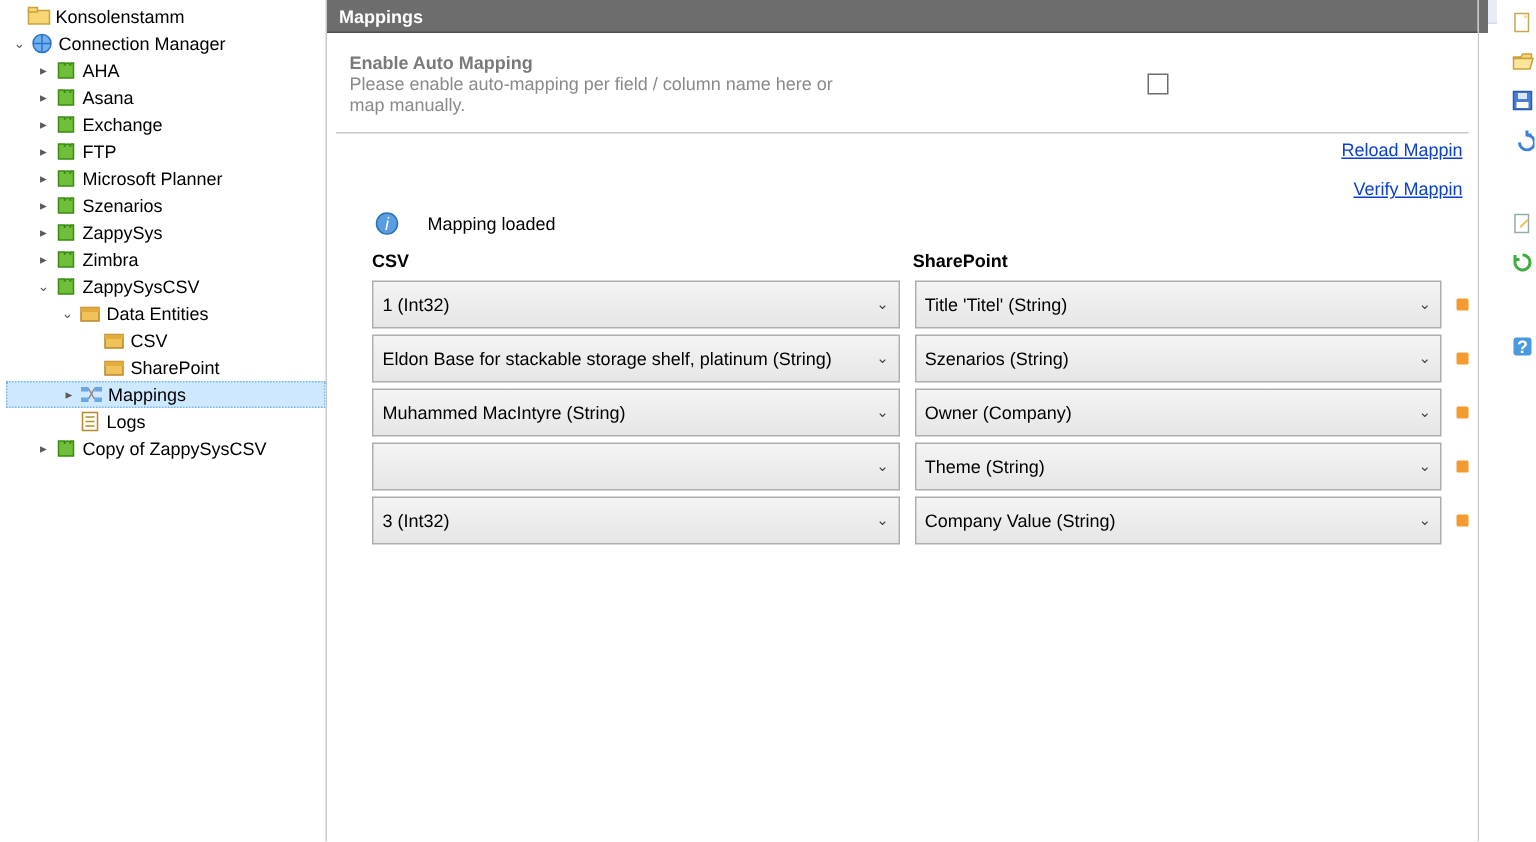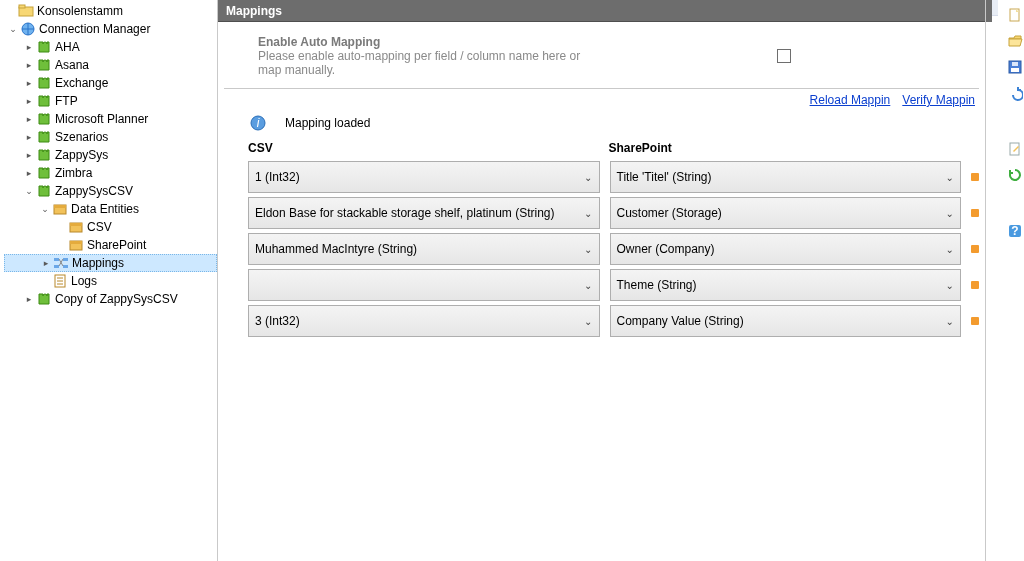--- a/index.html
+++ b/index.html
@@ -13,26 +13,26 @@
 .twisty { width: 14px; display: flex; justify-content: center; color: #5a5a5a; font-size: 9px; }
 .twisty.none { visibility: hidden; }
 .icon { width: 16px; height: 16px; display: inline-flex; align-items: center; justify-content: center; margin-right: 3px; }
 .tree-label { color: #000; }
 
 
 .center-panel { flex: 1; display: flex; flex-direction: column; border-right: 1px solid #c9c9c9; }
 .panel-title { height: 22px; background: #6d6d6d; color: #fff; font-weight: bold; padding-left: 8px; display: flex; align-items: center; border-bottom: 1px solid #4f4f4f; }
 .panel-body { flex: 1; padding: 0 0 0 0; overflow: auto; background: #fff; }
 .auto-map-box { margin: 6px 6px 0 6px; border: 1px solid transparent; padding: 6px 8px 8px 8px; display: flex; }
-.auto-map-text { color: #8a8a8a; max-width: 340px; margin-left: 25px; }
+.auto-map-text { color: #8a8a8a; max-width: 340px; }
 .auto-map-text .hdr { font-weight: bold; color: #7a7a7a; }
 .chk-wrap { display:flex; align-items:flex-start; justify-content:center; flex:1; padding-top:14px; }
 .chk { width: 14px; height: 14px; border: 1px solid #6e6e6e; background: #fff; }
 .hr { border: none; border-top: 1px solid #c9c9c9; margin: 2px 6px 0 6px; }
-.links-row { display: flex; justify-content: flex-end; padding: 4px 10px 0 0; gap: 12px; flex-direction: row; align-items: flex-end; }
+.links-row { display: flex; justify-content: flex-end; padding: 4px 10px 0 0; gap: 12px; flex-direction: column; align-items: flex-end; }
 .links-row a { color: #0b3fcf; text-decoration: underline; font-size: 12px; }
 .status-row { display: flex; align-items: center; padding: 8px 0 10px 32px; gap: 16px; }
 .column-headers { display: flex; padding: 0 30px 4px 30px; gap: 14px; }
 .column-headers .col { flex: 1; font-weight: bold; color: #000; }
 
 .map-rows { padding: 0 6px; }
 .map-row { display: flex; align-items: center; gap: 10px; padding: 2px 0; }
 .dd { flex: 1; height: 32px; background: linear-gradient(#f4f4f4,#e6e6e6); border: 1px solid #aeaeae; display: flex; align-items: center; padding: 0 6px; position: relative; color: #000; }
 .dd .chev { position: absolute; right: 6px; top: 50%; transform: translateY(-50%); color: #444; font-size: 10px; }
 .row-dot { width: 8px; height: 8px; background: #f39b2e; border-radius: 1px; }
@@ -283,21 +283,21 @@
           </div>
           <div class="row-dot"></div>
         </div>
         <div class="map-row">
           <div style="width:14px"></div>
           <div class="dd">
             <span>Eldon Base for stackable storage shelf, platinum (String)</span>
             <span class="chev">⌄</span>
           </div>
           <div class="dd">
-            <span>Customer (Storage)</span>
+            <span>Szenarios (String)</span>
             <span class="chev">⌄</span>
           </div>
           <div class="row-dot"></div>
         </div>
         <div class="map-row">
           <div style="width:14px"></div>
           <div class="dd">
             <span>Muhammed MacIntyre (String)</span>
             <span class="chev">⌄</span>
           </div>

